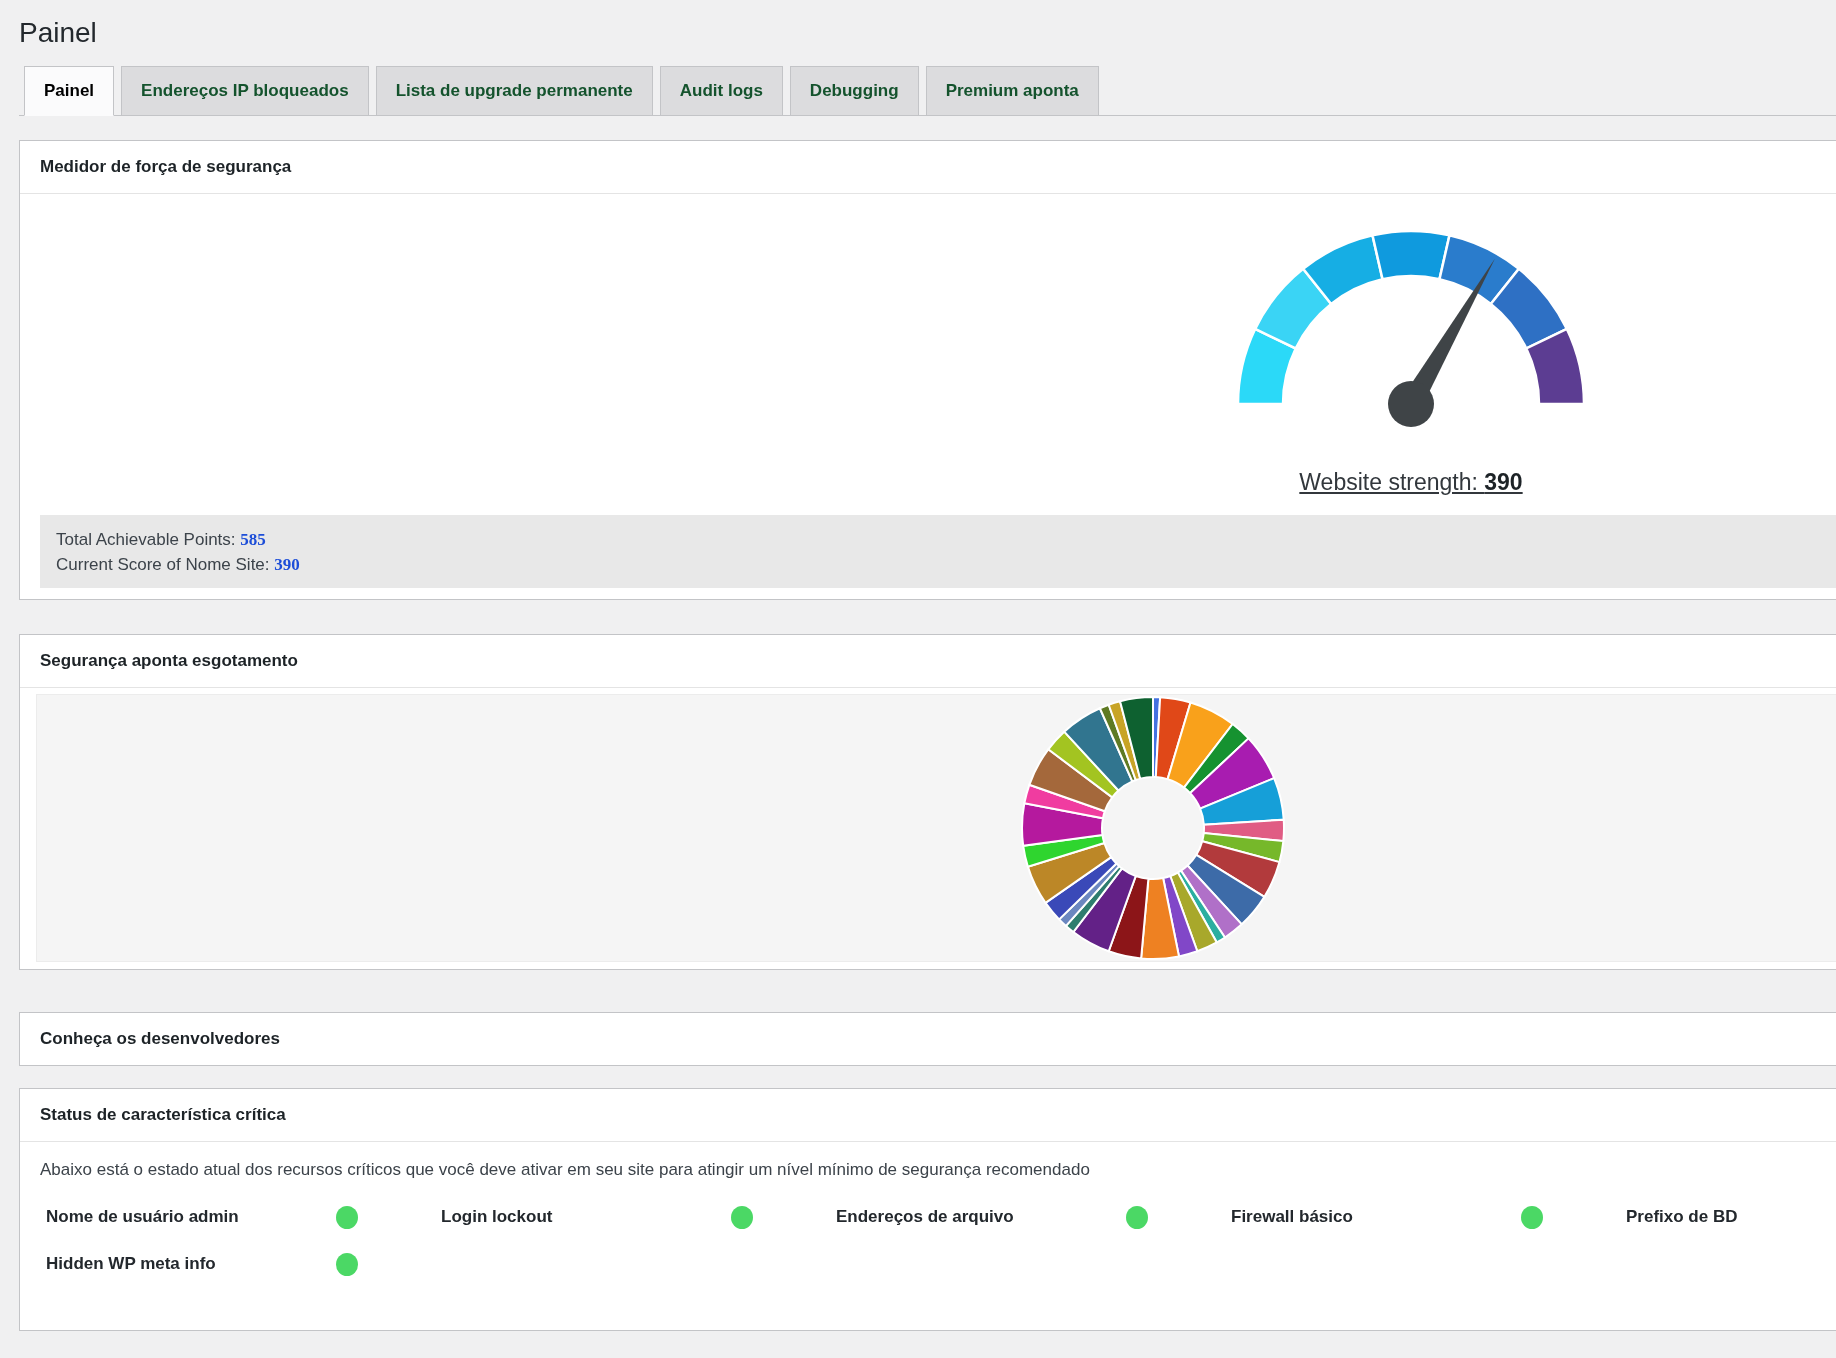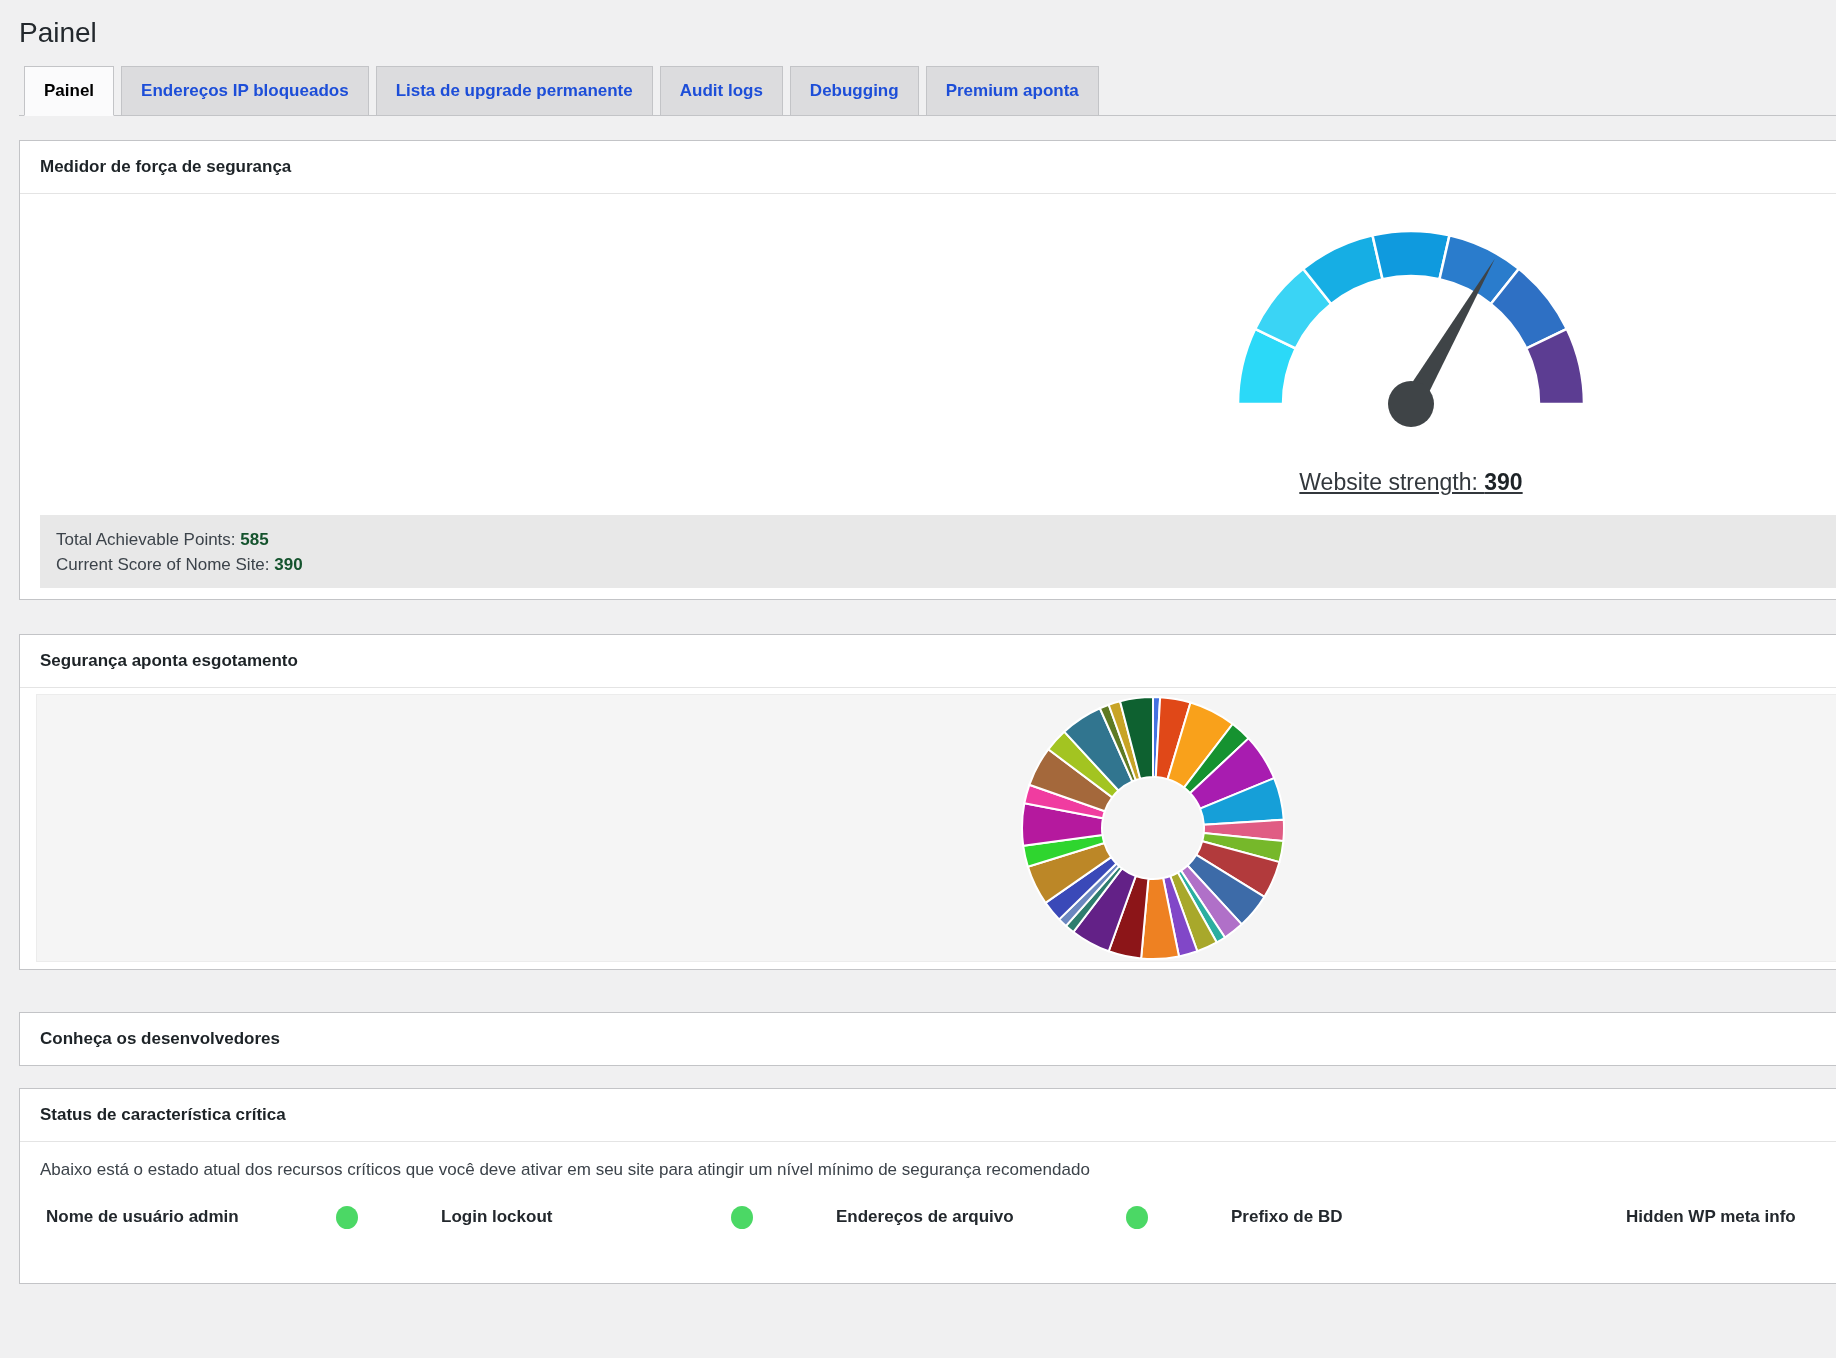--- a/index.html
+++ b/index.html
@@ -12,21 +12,21 @@
   .page-title {
     font-size: 28px; font-weight: 400; color: #23282d;
     margin: 0; padding: 16px 0 0 19px; line-height: 34px;
   }
   .nav-tabs {
     margin: 16px 0 0 19px; width: 1860px; height: 50px;
     border-bottom: 1px solid #c3c4c7; padding-left: 5px;
   }
   .nav-tab {
     display: inline-block; padding: 13px 19px; margin: 0 7px -1px 0;
-    font-size: 17px; font-weight: 700; color: #1d4ed8; text-decoration: none;
+    font-size: 17px; font-weight: 700; color: #14532d; text-decoration: none;
     background: #dcdcde; border: 1px solid #c3c4c7; line-height: 22px;
     cursor: pointer; white-space: nowrap;
   }
   .nav-tab.active {
     background: #fbfbfc; color: #000; border-bottom: 1px solid #fbfbfc;
   }
   .postbox {
     position: relative; margin-left: 19px; width: 1860px;
     background: #fff; border: 1px solid #c3c4c7;
   }
@@ -39,21 +39,21 @@
   #panel-strength .postbox-body { position: relative; height: 405px; }
   .gauge-wrap { position: absolute; left: 1141px; top: -2px; width: 500px; text-align: center; }
   .gauge-svg { display: block; width: 500px; height: 250px; }
   .gauge-label { font-size: 23px; color: #32373c; margin-top: 27px; text-decoration: underline; }
   .gauge-label b { color: #1d2327; }
   .score-box {
     position: absolute; left: 20px; top: 321px; width: 1810px; height: 73px;
     background: #e8e8e8; padding: 12px 16px; font-size: 17px; line-height: 25px;
     color: #3c434a;
   }
-  .score-box b { color: #14532d; }
+  .score-box b { color: #1d4ed8; font-family: Liberation Serif, serif; }
   #panel-breakdown { margin-top: 34px; }
   #panel-breakdown .postbox-body { position: relative; height: 281px; }
   .chart-box {
     position: absolute; left: 16px; top: 6px; width: 1812px; height: 268px;
     background: #f5f5f5; border: 1px solid #ececec;
   }
   .donut-svg { position: absolute; left: 983px; top: 0; width: 266px; height: 266px; }
   #panel-developers { margin-top: 42px; }
   #panel-features { margin-top: 22px; }
   #panel-features .postbox-body { padding: 16px 0 30px; }
@@ -149,20 +149,24 @@
         </div>
         <div class="feature-cell">
           <div class="feature-label">Login lockout</div>
           <div class="feature-dot" style="background: rgb(75, 216, 101);"></div>
         </div>
         <div class="feature-cell">
           <div class="feature-label">Endereços de arquivo</div>
           <div class="feature-dot" style="background: rgb(75, 216, 101);"></div>
         </div>
         <div class="feature-cell">
+          <div class="feature-label">Firewall básico</div>
+          <div class="feature-dot" style="background: rgb(75, 216, 101);"></div>
+        </div>
+        <div class="feature-cell">
           <div class="feature-label">Prefixo de BD</div>
         </div>
         <div class="feature-cell">
           <div class="feature-label">Hidden WP meta info</div>
           <div class="feature-dot" style="background: rgb(75, 216, 101);"></div>
         </div>
       </div>
   </div>
 </div>
 

